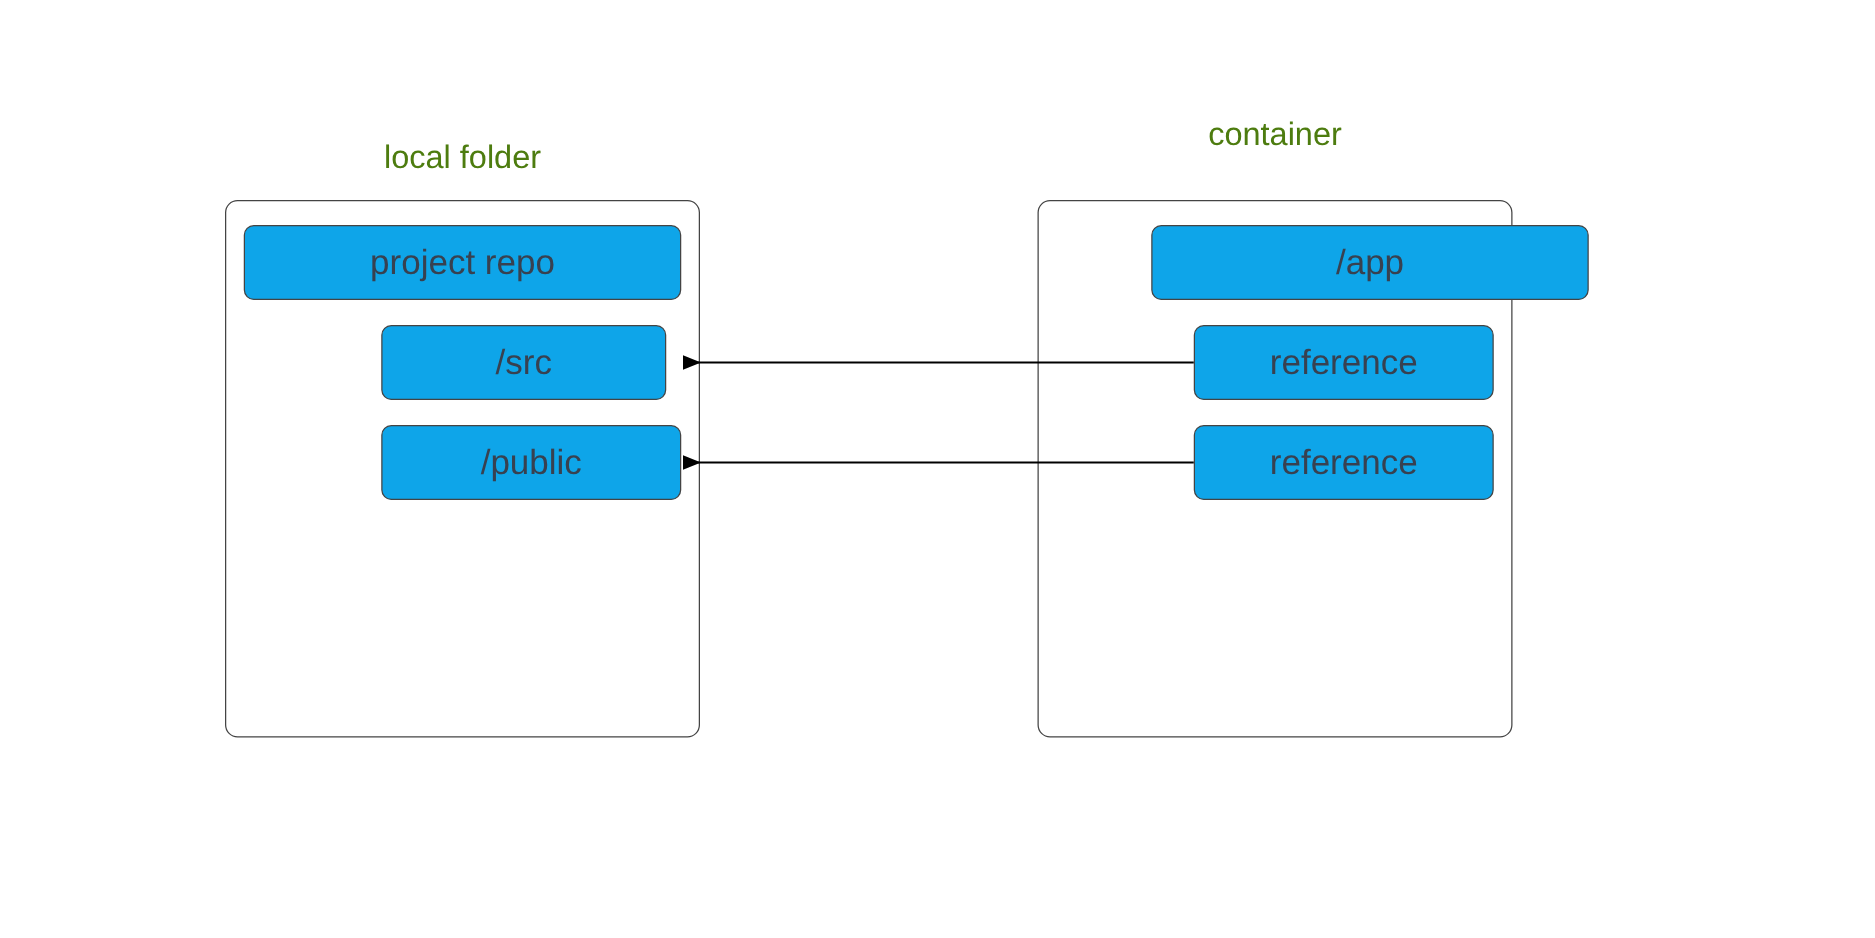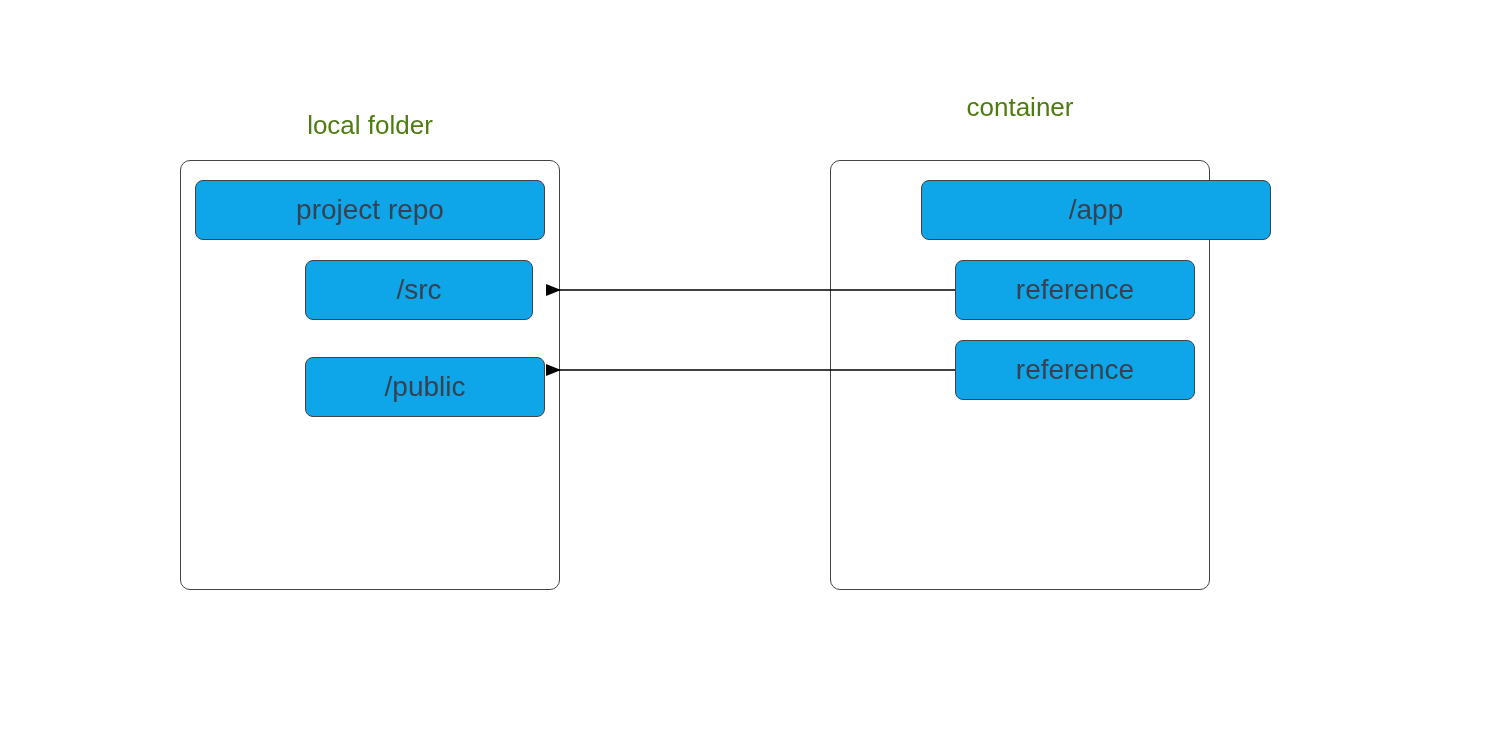--- a/index.html
+++ b/index.html
@@ -65,21 +65,20 @@
       left: 305px;
       top: 260px;
       width: 228px;
       height: 60px;
     }
     .public-box {
       left: 305px;
       top: 340px;
       width: 240px;
       height: 60px;
-      margin-top: 17px;
     }
     .app-box {
       left: 882px;
       top: 180px;
       width: 350px;
       height: 60px;
       margin-left: 39px;
     }
     .ref1-box {
       left: 955px;

